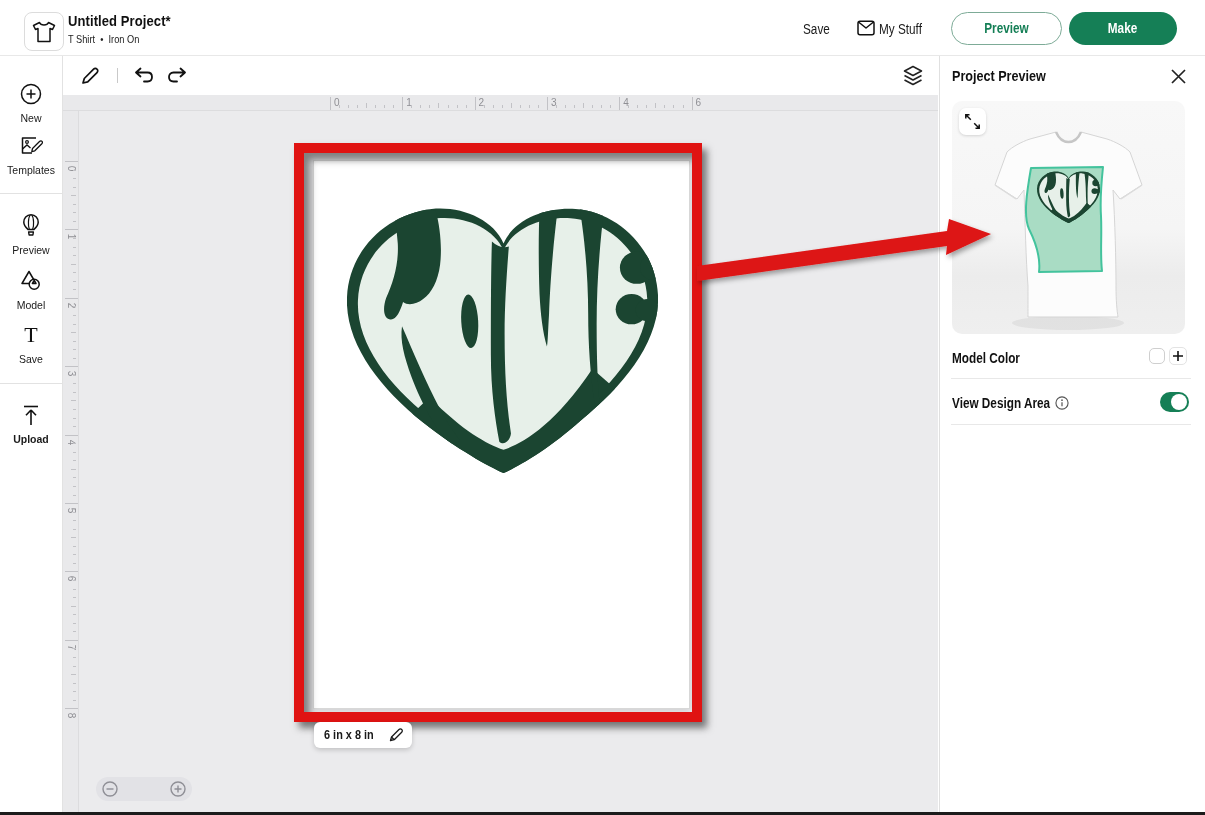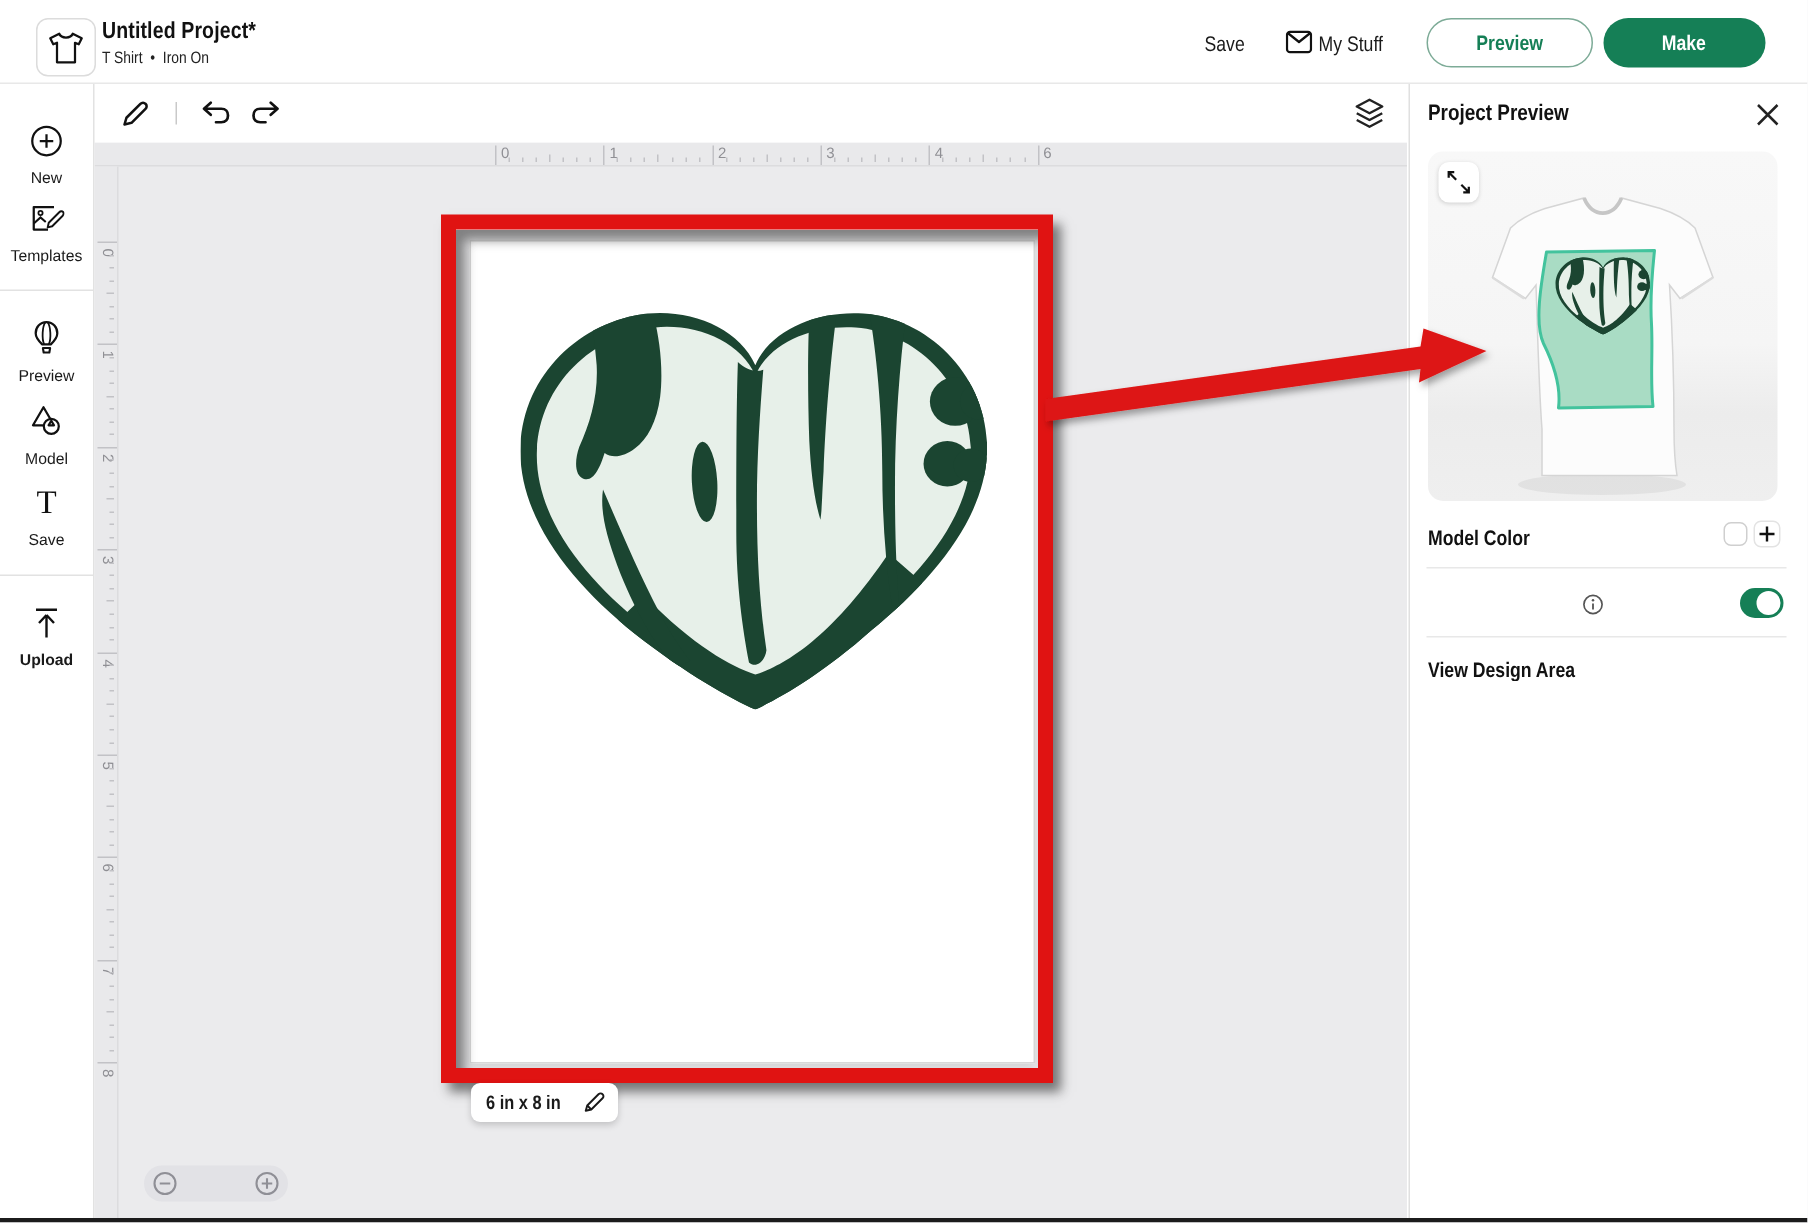--- a/index.html
+++ b/index.html
@@ -65,21 +65,21 @@
   #ppCard { position:absolute; left:12px; top:45px; width:233px; height:233px; border-radius:10px;
     background:linear-gradient(#f8f8f8 0%, #f5f5f5 55%, #ececec 75%, #efefef 100%); overflow:hidden; }
   #expandBtn { position:absolute; left:7px; top:7px; width:27px; height:27px; background:#fff;
     border-radius:7px; box-shadow:0 1px 3px rgba(0,0,0,0.15); }
   #modelColor { position:absolute; left:12px; top:294px; font-size:14px; font-weight:bold; color:#111; }
   #swatch { position:absolute; left:209px; top:292px; width:16px; height:16px; background:#fff;
     border:1px solid #cfcfcf; border-radius:5px; }
   #plusBtn { position:absolute; left:229px; top:291px; width:18px; height:18px;
     border:1px solid #e3e3e3; border-radius:5px; }
   .pdiv { position:absolute; left:11px; width:240px; height:1px; background:#e8e8e8; }
-  #vdaTxt { position:absolute; left:12px; top:339px; font-size:14px; font-weight:bold; color:#111;margin-top:43px; }
+  #vdaTxt { position:absolute; left:12px; top:339px; font-size:14px; font-weight:bold; color:#111; }
   #toggle { position:absolute; left:220px; top:336px; width:29px; height:20px; background:#157f56;
     border-radius:10px; }
   #toggle .knob { position:absolute; right:2px; top:2px; width:16px; height:16px; background:#fff;
     border-radius:8px; }
 
   #bottombar { left:0; top:812px; width:1205px; height:3px; background:#1c1c1c; z-index:40; }
 </style>
 </head>
 <body>
 <div id="stage">

